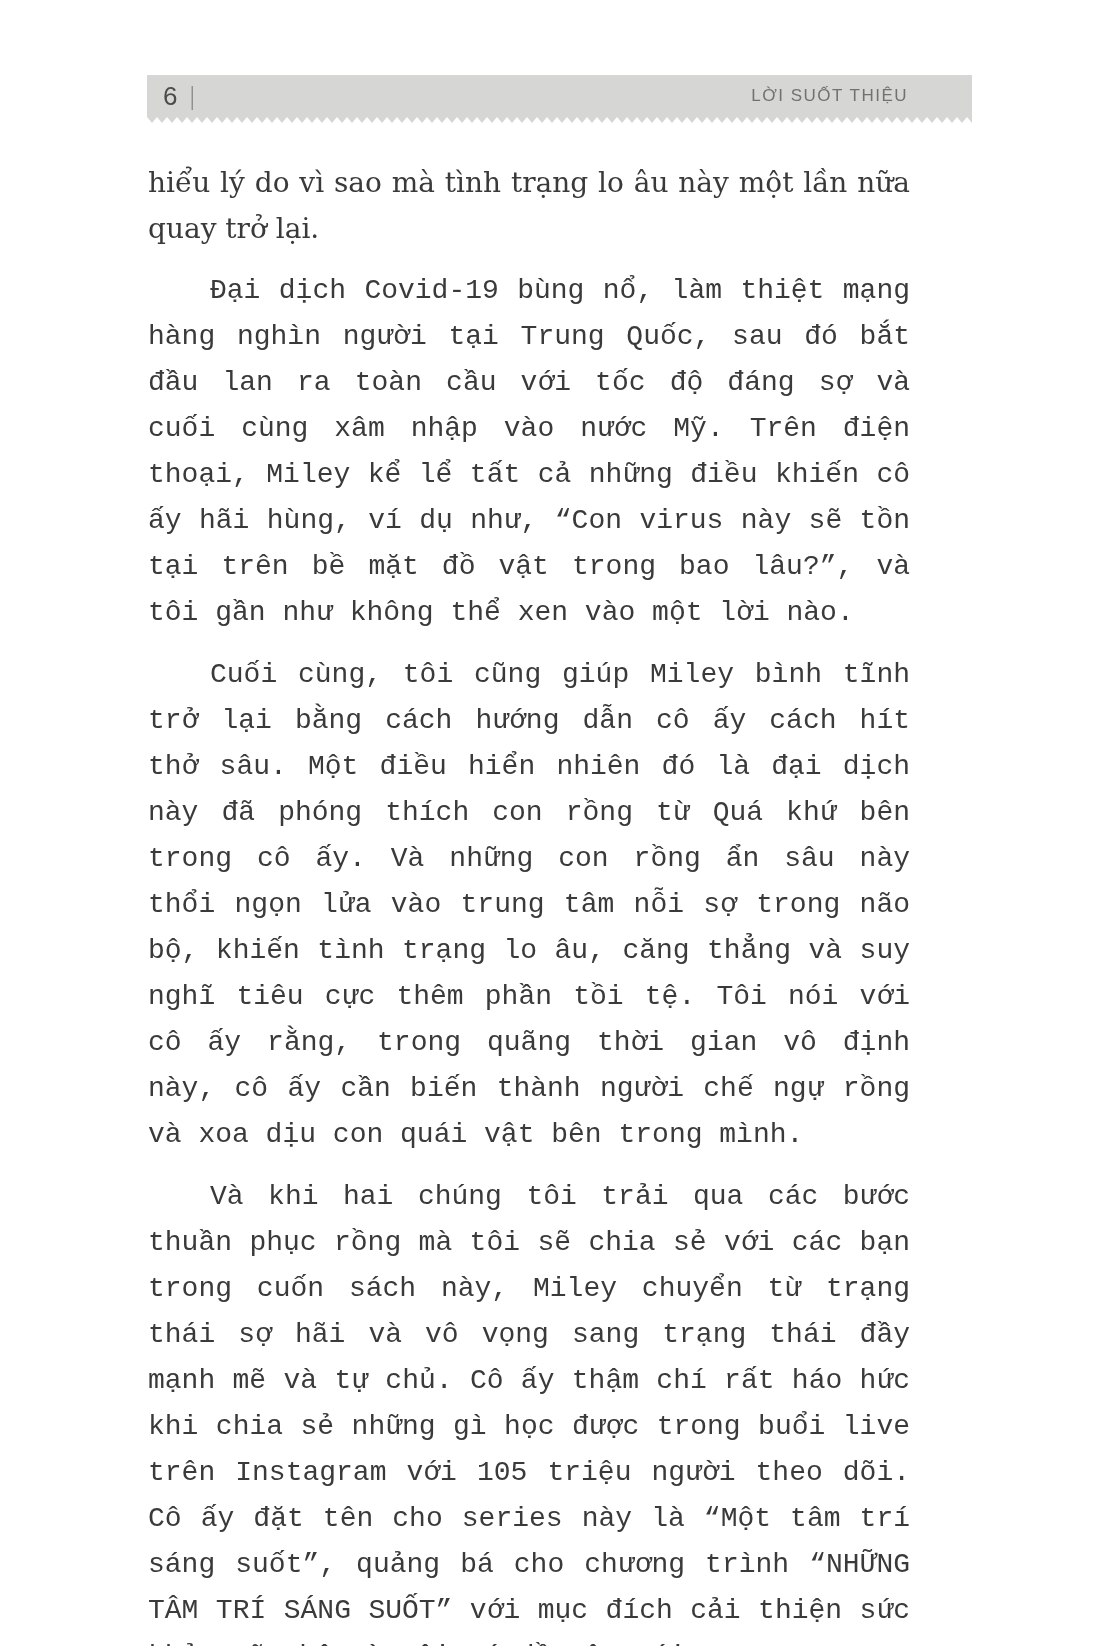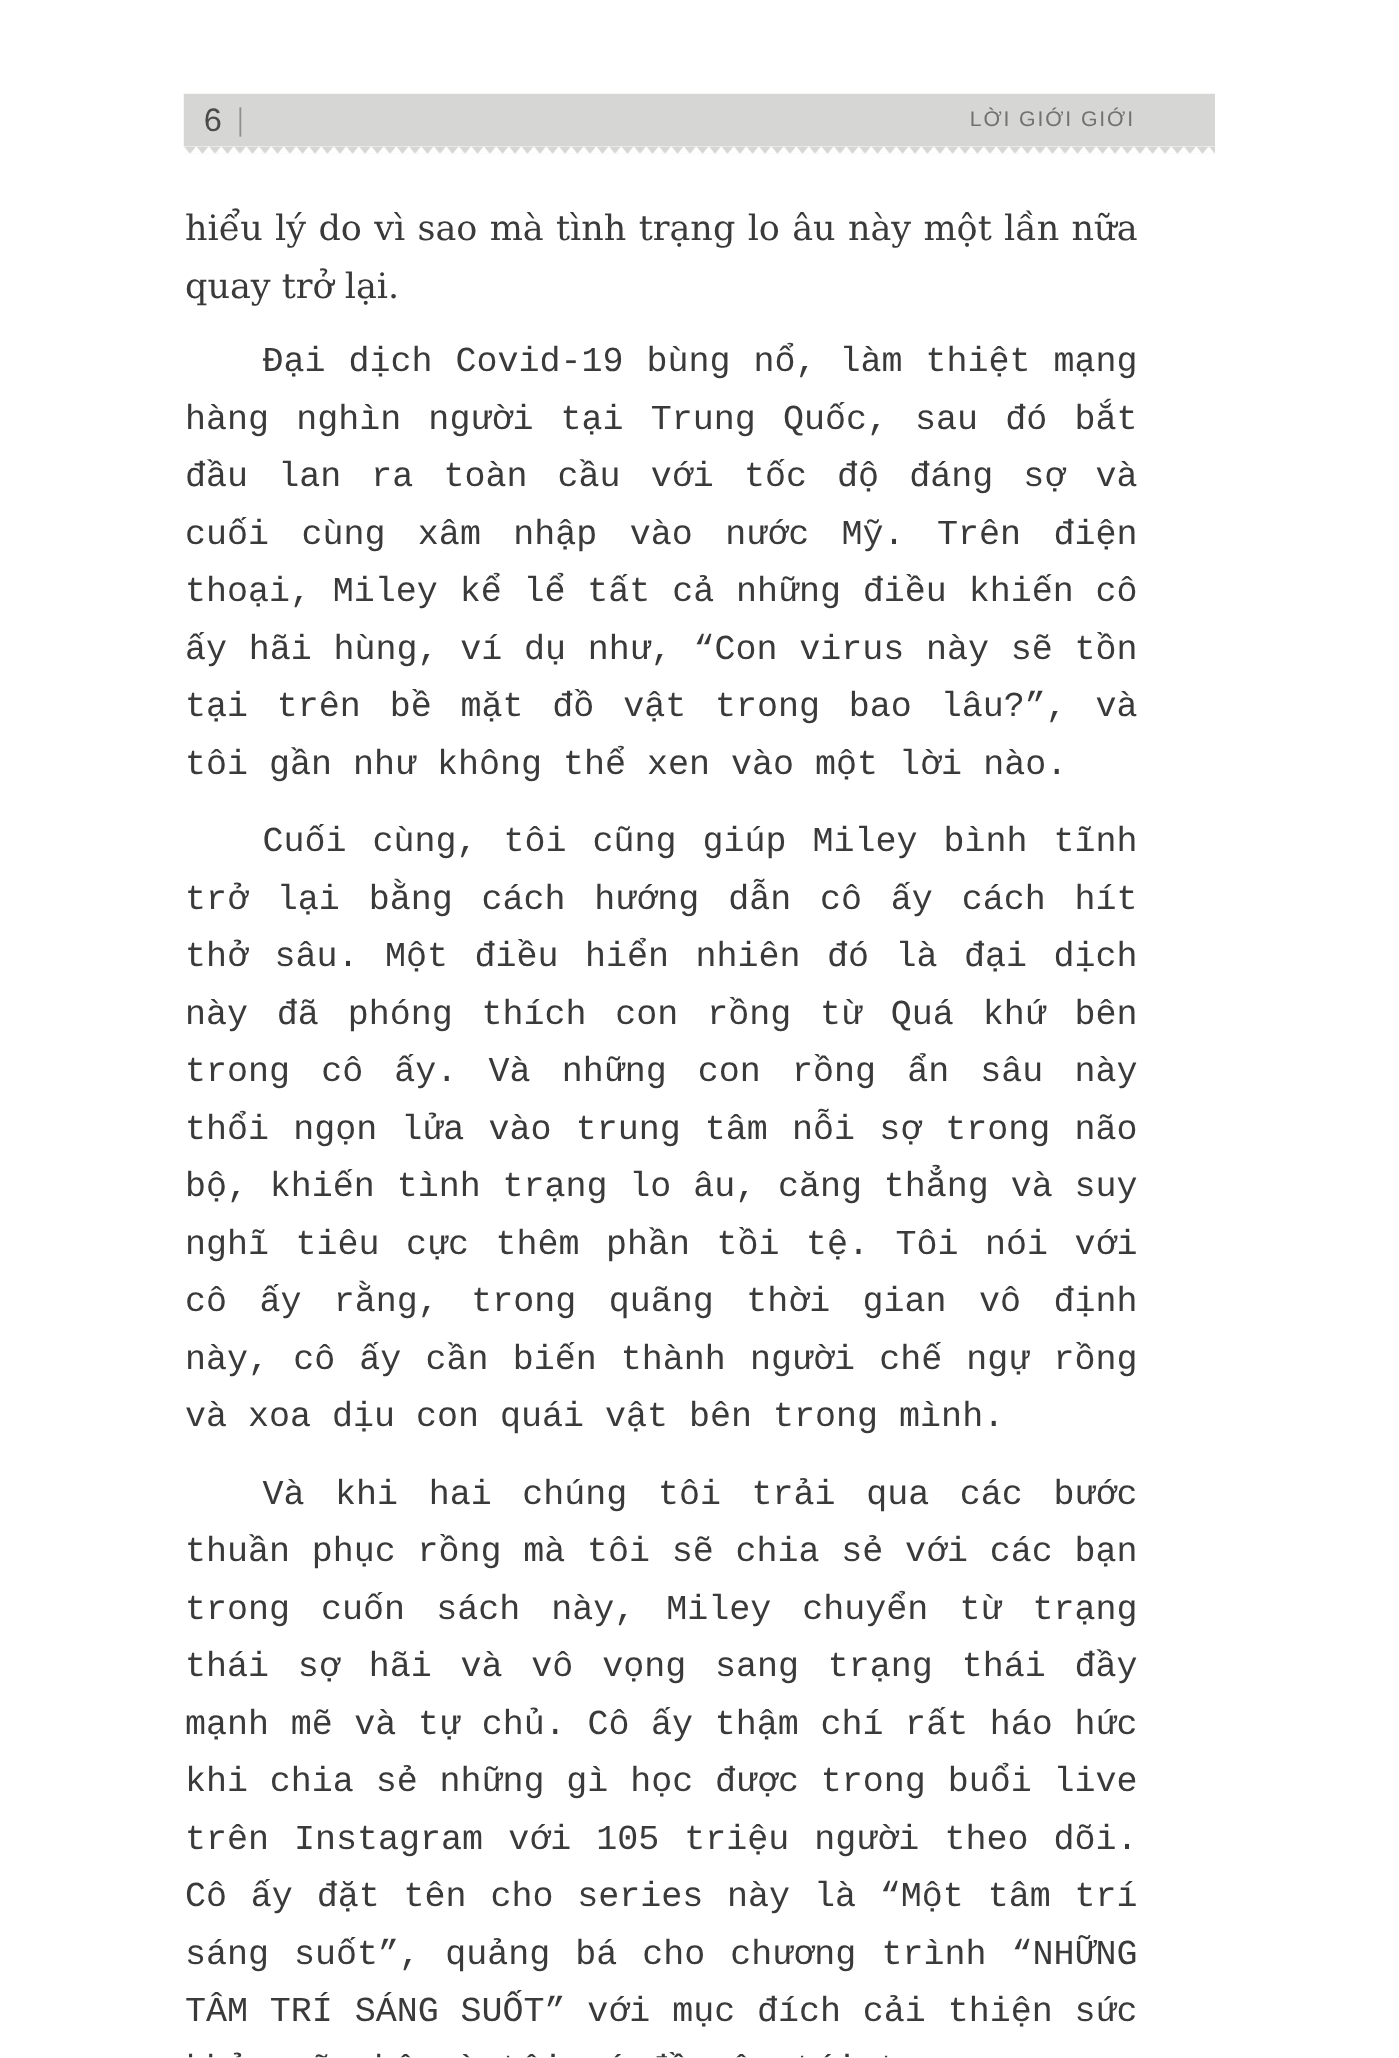--- a/index.html
+++ b/index.html
@@ -78,21 +78,21 @@
 </style>
 </head>
 <body>
 
 <div class="page">
 
   <header class="page-header">
     <div class="header-bar">
       <span class="page-number">6</span>
       <span class="page-number-sep">|</span>
-      <span class="running-title">LỜI GIỚI GIỚI</span>
+      <span class="running-title">LỜI SUỐT THIỆU</span>
     </div>
     <svg class="zigzag" width="100%" height="6" preserveAspectRatio="none" aria-hidden="true">
       <defs>
         <pattern id="zz" width="10" height="6" patternUnits="userSpaceOnUse">
           <path d="M0,0 L5,6 L10,0 Z" fill="#d6d6d4"></path>
         </pattern>
       </defs>
       <rect width="100%" height="6" fill="url(#zz)"></rect>
     </svg>
   </header>

